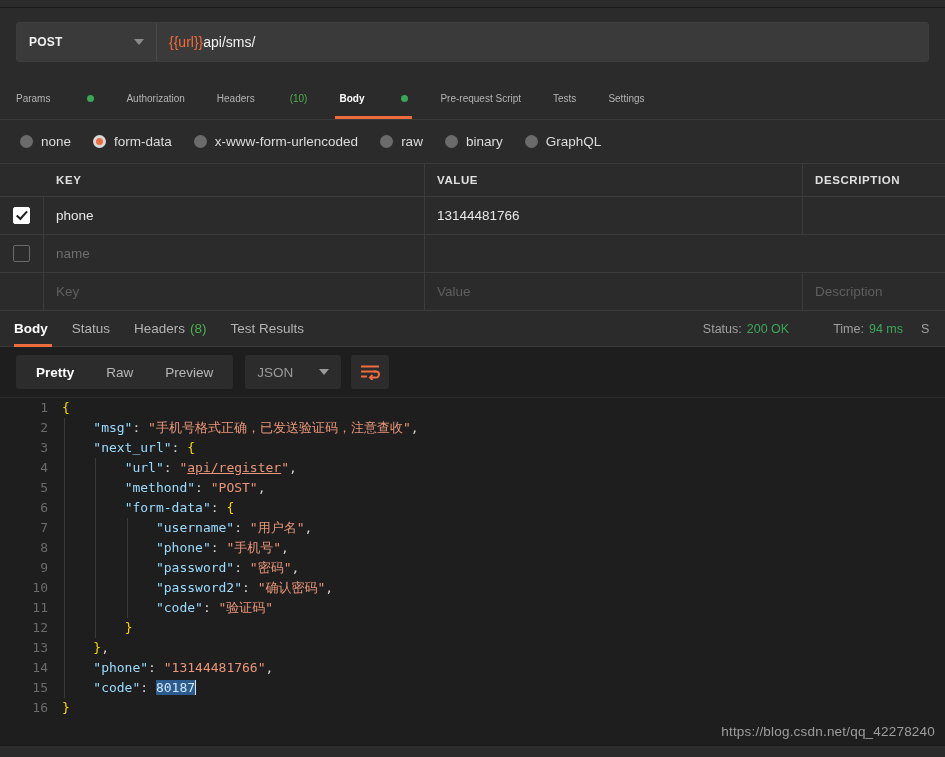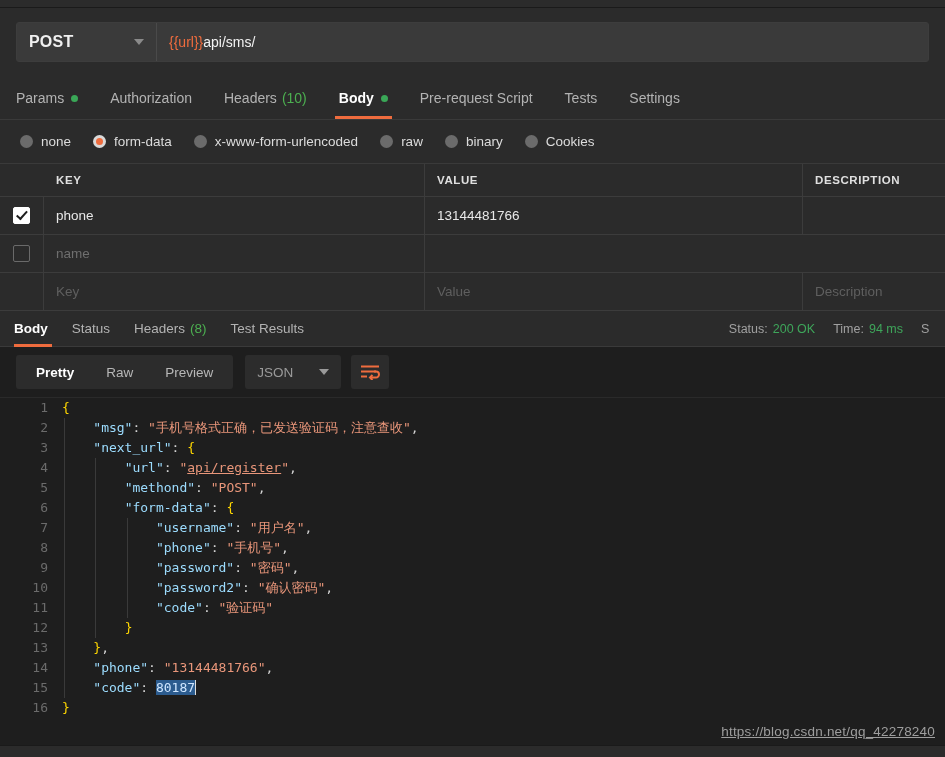--- a/index.html
+++ b/index.html
@@ -20,21 +20,21 @@
   .url-bar {
     display: flex; height: 40px;
     border: 1px solid #3d3d3d; border-radius: 3px;
     background: #3a3a3a; overflow: hidden;
   }
   .method-select {
     width: 140px; flex: none; display: flex; align-items: center;
     padding: 0 12px; background: #3a3a3a;
     border-right: 1px solid #4a4a4a; cursor: pointer; position: relative;
   }
-  .method-label { color: #f0f0f0; font-size: 16px; font-weight: bold; letter-spacing: .2px; }
+  .method-label { color: #f0f0f0; font-size: 12px; font-weight: bold; letter-spacing: .2px; }
   .caret {
     position: absolute; right: 12px; top: 50%; margin-top: -3px;
     width: 0; height: 0;
     border-left: 5px solid transparent; border-right: 5px solid transparent;
     border-top: 6px solid #8a8a8a;
   }
   .url-input {
     flex: 1; display: flex; align-items: center; padding: 0 12px;
     background: #3a3a3a; font-size: 14px; cursor: text; overflow: hidden; white-space: nowrap;
   }
@@ -42,21 +42,21 @@
   .url-path { color: #f2f2f2; }
 
   
   .req-tabs {
     flex: none; display: flex; align-items: flex-end;
     height: 42px; background: #2b2b2b; border-bottom: 1px solid #3a3a3a;
     padding: 0 16px;
   }
   .req-tab {
     position: relative; height: 42px; display: flex; align-items: center;
-    padding: 0 16px; color: #b3b3b3; font-size: 14px; cursor: pointer; white-space: nowrap;
+    padding: 0 16px; color: #b3b3b3; font-size: 10px; cursor: pointer; white-space: nowrap; gap: 30px;
   }
   .req-tab:first-child { padding-left: 0; }
   .req-tab.active { color: #ffffff; font-weight: bold; }
   .req-tab.active::after {
     content: ""; position: absolute; left: 12px; right: 12px; bottom: 0;
     height: 3px; background: #ef6c3e;
   }
   .req-tab:first-child.active::after { left: 0; }
   .dot-green {
     display: inline-block; width: 7px; height: 7px; border-radius: 50%;
@@ -121,21 +121,21 @@
     position: relative; height: 36px; display: flex; align-items: center;
     padding: 0 12px; color: #b3b3b3; font-size: 13.5px; cursor: pointer; white-space: nowrap;
   }
   .resp-tab:first-child { padding-left: 0; }
   .resp-tab.active { color: #ffffff; font-weight: bold; }
   .resp-tab.active::after {
     content: ""; position: absolute; left: 0; right: 8px; bottom: 0;
     height: 3px; background: #ef6c3e;
   }
   .resp-meta { margin-left: auto; display: flex; align-items: center; font-size: 12.5px; white-space: nowrap; }
-  .meta-label { color: #a0a0a0; margin-right: 5px; }
+  .meta-label { color: #a0a0a0; margin-right: 5px; margin-left: 26px; }
   .meta-val { color: #3ea55a; margin-right: 18px; }
   .meta-clip { color: #a0a0a0; overflow: hidden; width: 10px; }
 
   
   .pretty-bar { flex: none; display: flex; align-items: center; height: 50px; background: #1e1e1e; padding: 0 16px; }
   .seg-group { display: flex; align-items: center; background: #2c2c2c; border-radius: 3px; height: 34px; padding: 0 4px; }
   .seg {
     padding: 0 16px; height: 34px; display: flex; align-items: center;
     color: #b8b8b8; font-size: 13.5px; cursor: pointer; white-space: nowrap;
   }
@@ -174,21 +174,21 @@
     vertical-align: -3px; margin-left: 0px;
   }
   .indent-guide {
     position: absolute; top: 0; bottom: 0; width: 1px; background: #3a3a3a;
   }
 
   
   .watermark {
     position: absolute; right: 10px; bottom: 18px;
     color: #9e9e9e; font-size: 13.5px; letter-spacing: .2px;
-    font-family: "Liberation Sans", sans-serif; pointer-events: none; text-decoration: underline;
+    font-family: "Liberation Sans", sans-serif; pointer-events: none;
   }
   
   .bottom-strip {
     position: absolute; left: 0; right: 0; bottom: 0; height: 12px;
     background: #2b2b2b; border-top: 1px solid #1a1a1a;
   }
 </style>
 </head>
 <body>
 
@@ -252,21 +252,21 @@
     <div class="radio-item">
       <span class="radio-dot"></span>
       <span class="radio-label">raw</span>
     </div>
     <div class="radio-item">
       <span class="radio-dot"></span>
       <span class="radio-label">binary</span>
     </div>
     <div class="radio-item">
       <span class="radio-dot"></span>
-      <span class="radio-label">Cookies</span>
+      <span class="radio-label">GraphQL</span>
     </div>
   </div>
 
   <div class="kv-table">
     <div class="kv-row head">
       <div class="kv-check"></div>
       <div class="kv-key">KEY</div>
       <div class="kv-val">VALUE</div>
       <div class="kv-desc">DESCRIPTION</div>
     </div>

